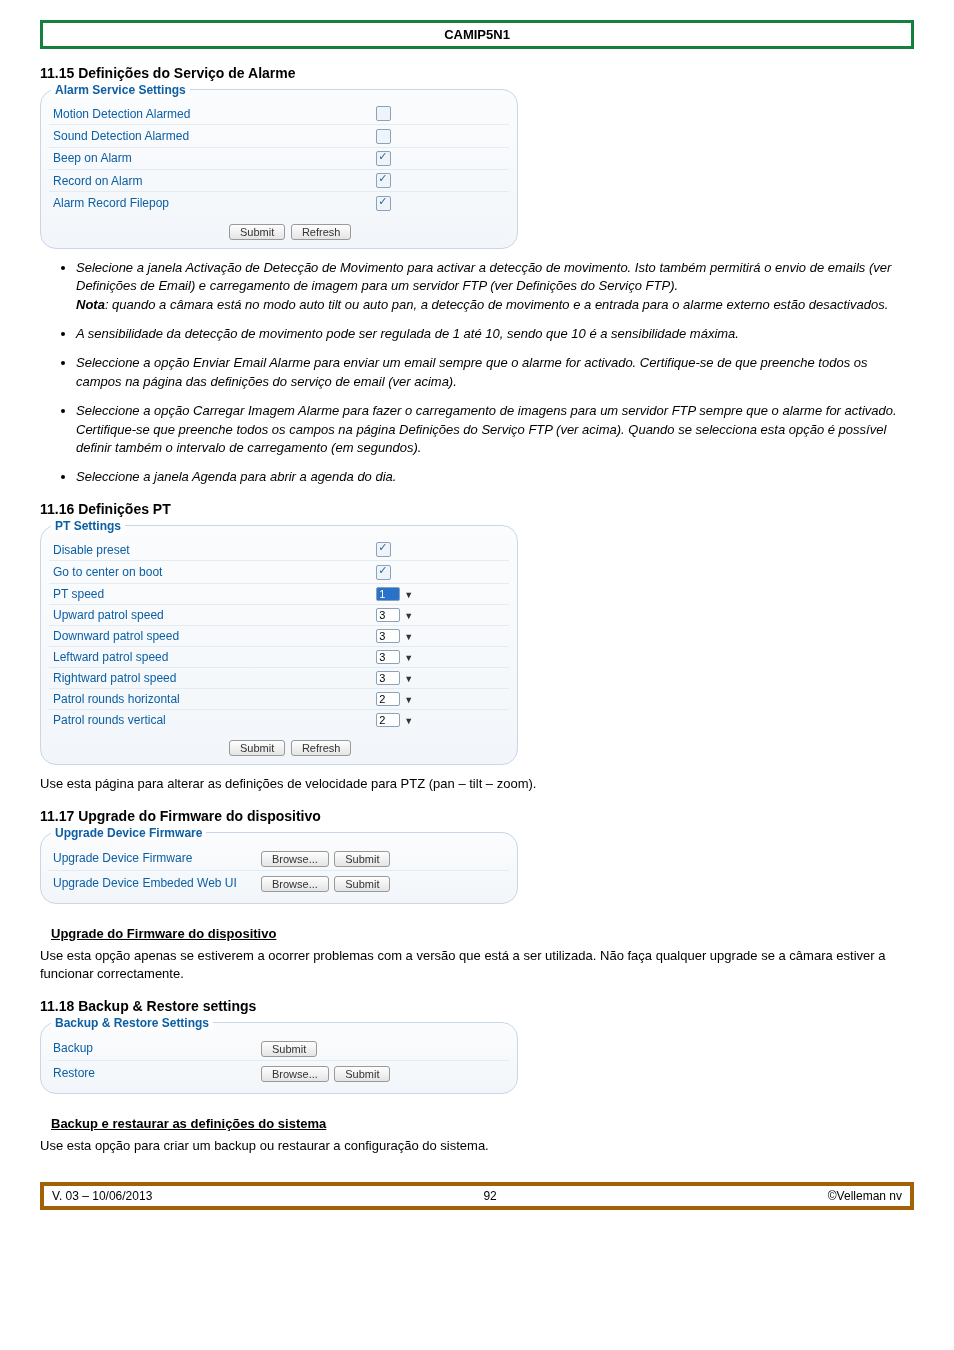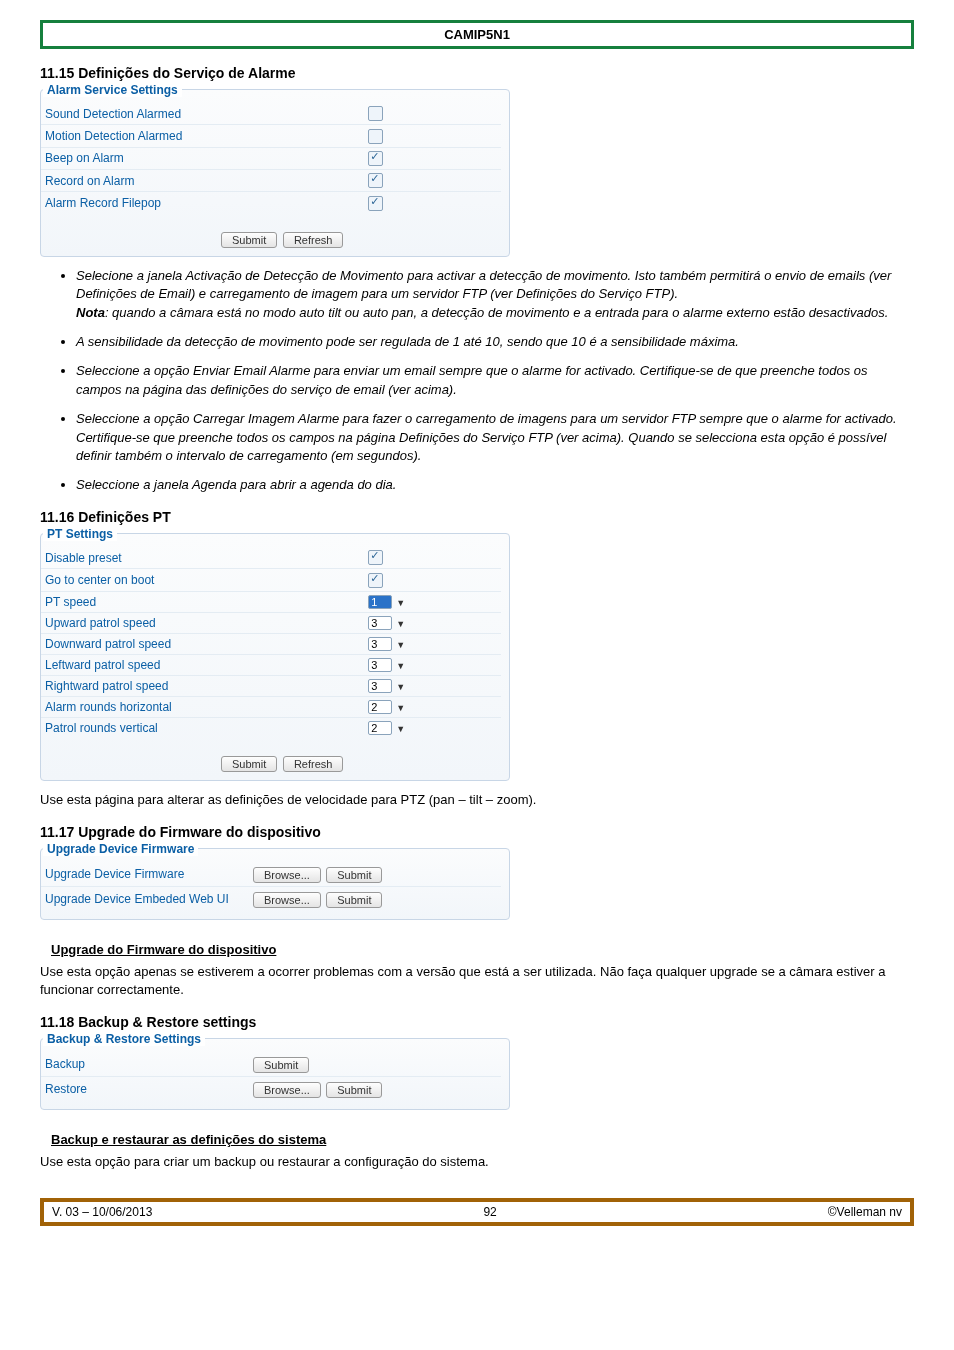--- a/index.html
+++ b/index.html
@@ -17,23 +17,23 @@
     font-weight: bold;
     margin-bottom: 16px;
   }
   h2.section-title {
     font-size: 14px;
     font-weight: bold;
     margin: 14px 0 8px 0;
   }
   .panel {
     border: 1px solid #c8d6e6;
-    border-radius: 4px;
+    border-radius: 16px;
     width: 460px;
-    padding: 6px 8px 8px 0;
+    padding: 6px 8px 8px 8px;
     background: linear-gradient(#fbfcfd,#f2f6fa);
     margin-bottom: 10px;
     position: relative;
   }
   .panel-legend {
     color: #0b5fa5;
     font-size: 12px;
     font-weight: bold;
     background: #fff;
     padding: 0 4px;
@@ -62,21 +62,21 @@
     background: linear-gradient(#fefefe,#e4e4e4);
     font-size: 11px;
     padding: 1px 10px;
     border-radius: 3px;
     color: #333;
     margin: 2px 2px 0 0;
   }
   .btn-row {
     text-align: left;
     padding-left: 180px;
-    margin-top: 16px;
+    margin-top: 8px;
   }
   .chk {
     width: 13px;
     height: 13px;
     border: 1px solid #8aa3bb;
     border-radius: 2px;
     display: inline-block;
     vertical-align: middle;
     background: #eef4fa;
     position: relative;
@@ -150,25 +150,25 @@
   <span>CAMIP5N1</span>
 </div>
 
 <h2 class="section-title">11.15 Definições do Serviço de Alarme</h2>
 
 <div class="panel">
   <span class="panel-legend">Alarm Service Settings</span>
   <table>
     <tbody>
         <tr>
+          <td class="label-col">Motion Detection Alarmed</td>
+          <td class="ctrl-col"><span class="chk"></span></td>
+        </tr>
+    <tr>
           <td class="label-col">Sound Detection Alarmed</td>
-          <td class="ctrl-col"><span class="chk"></span></td>
-        </tr>
-    <tr>
-          <td class="label-col">Motion Detection Alarmed</td>
           <td class="ctrl-col"><span class="chk"></span></td>
         </tr>
     <tr>
           <td class="label-col">Beep on Alarm</td>
           <td class="ctrl-col"><span class="chk checked"></span></td>
         </tr>
     <tr>
           <td class="label-col">Record on Alarm</td>
           <td class="ctrl-col"><span class="chk checked"></span></td>
         </tr>
@@ -226,21 +226,21 @@
         </tr>
     <tr>
           <td class="label-col">Leftward patrol speed</td>
           <td class="ctrl-col"><span class="sel"><span>3</span></span><span class="sel-arrow">▼</span></td>
         </tr>
     <tr>
           <td class="label-col">Rightward patrol speed</td>
           <td class="ctrl-col"><span class="sel"><span>3</span></span><span class="sel-arrow">▼</span></td>
         </tr>
     <tr>
-          <td class="label-col">Alarm rounds horizontal</td>
+          <td class="label-col">Patrol rounds horizontal</td>
           <td class="ctrl-col"><span class="sel"><span>2</span></span><span class="sel-arrow">▼</span></td>
         </tr>
     <tr>
           <td class="label-col">Patrol rounds vertical</td>
           <td class="ctrl-col"><span class="sel"><span>2</span></span><span class="sel-arrow">▼</span></td>
         </tr>
   </tbody>
     </table>
   <div class="btn-row">
     <span class="btn">Submit</span>

